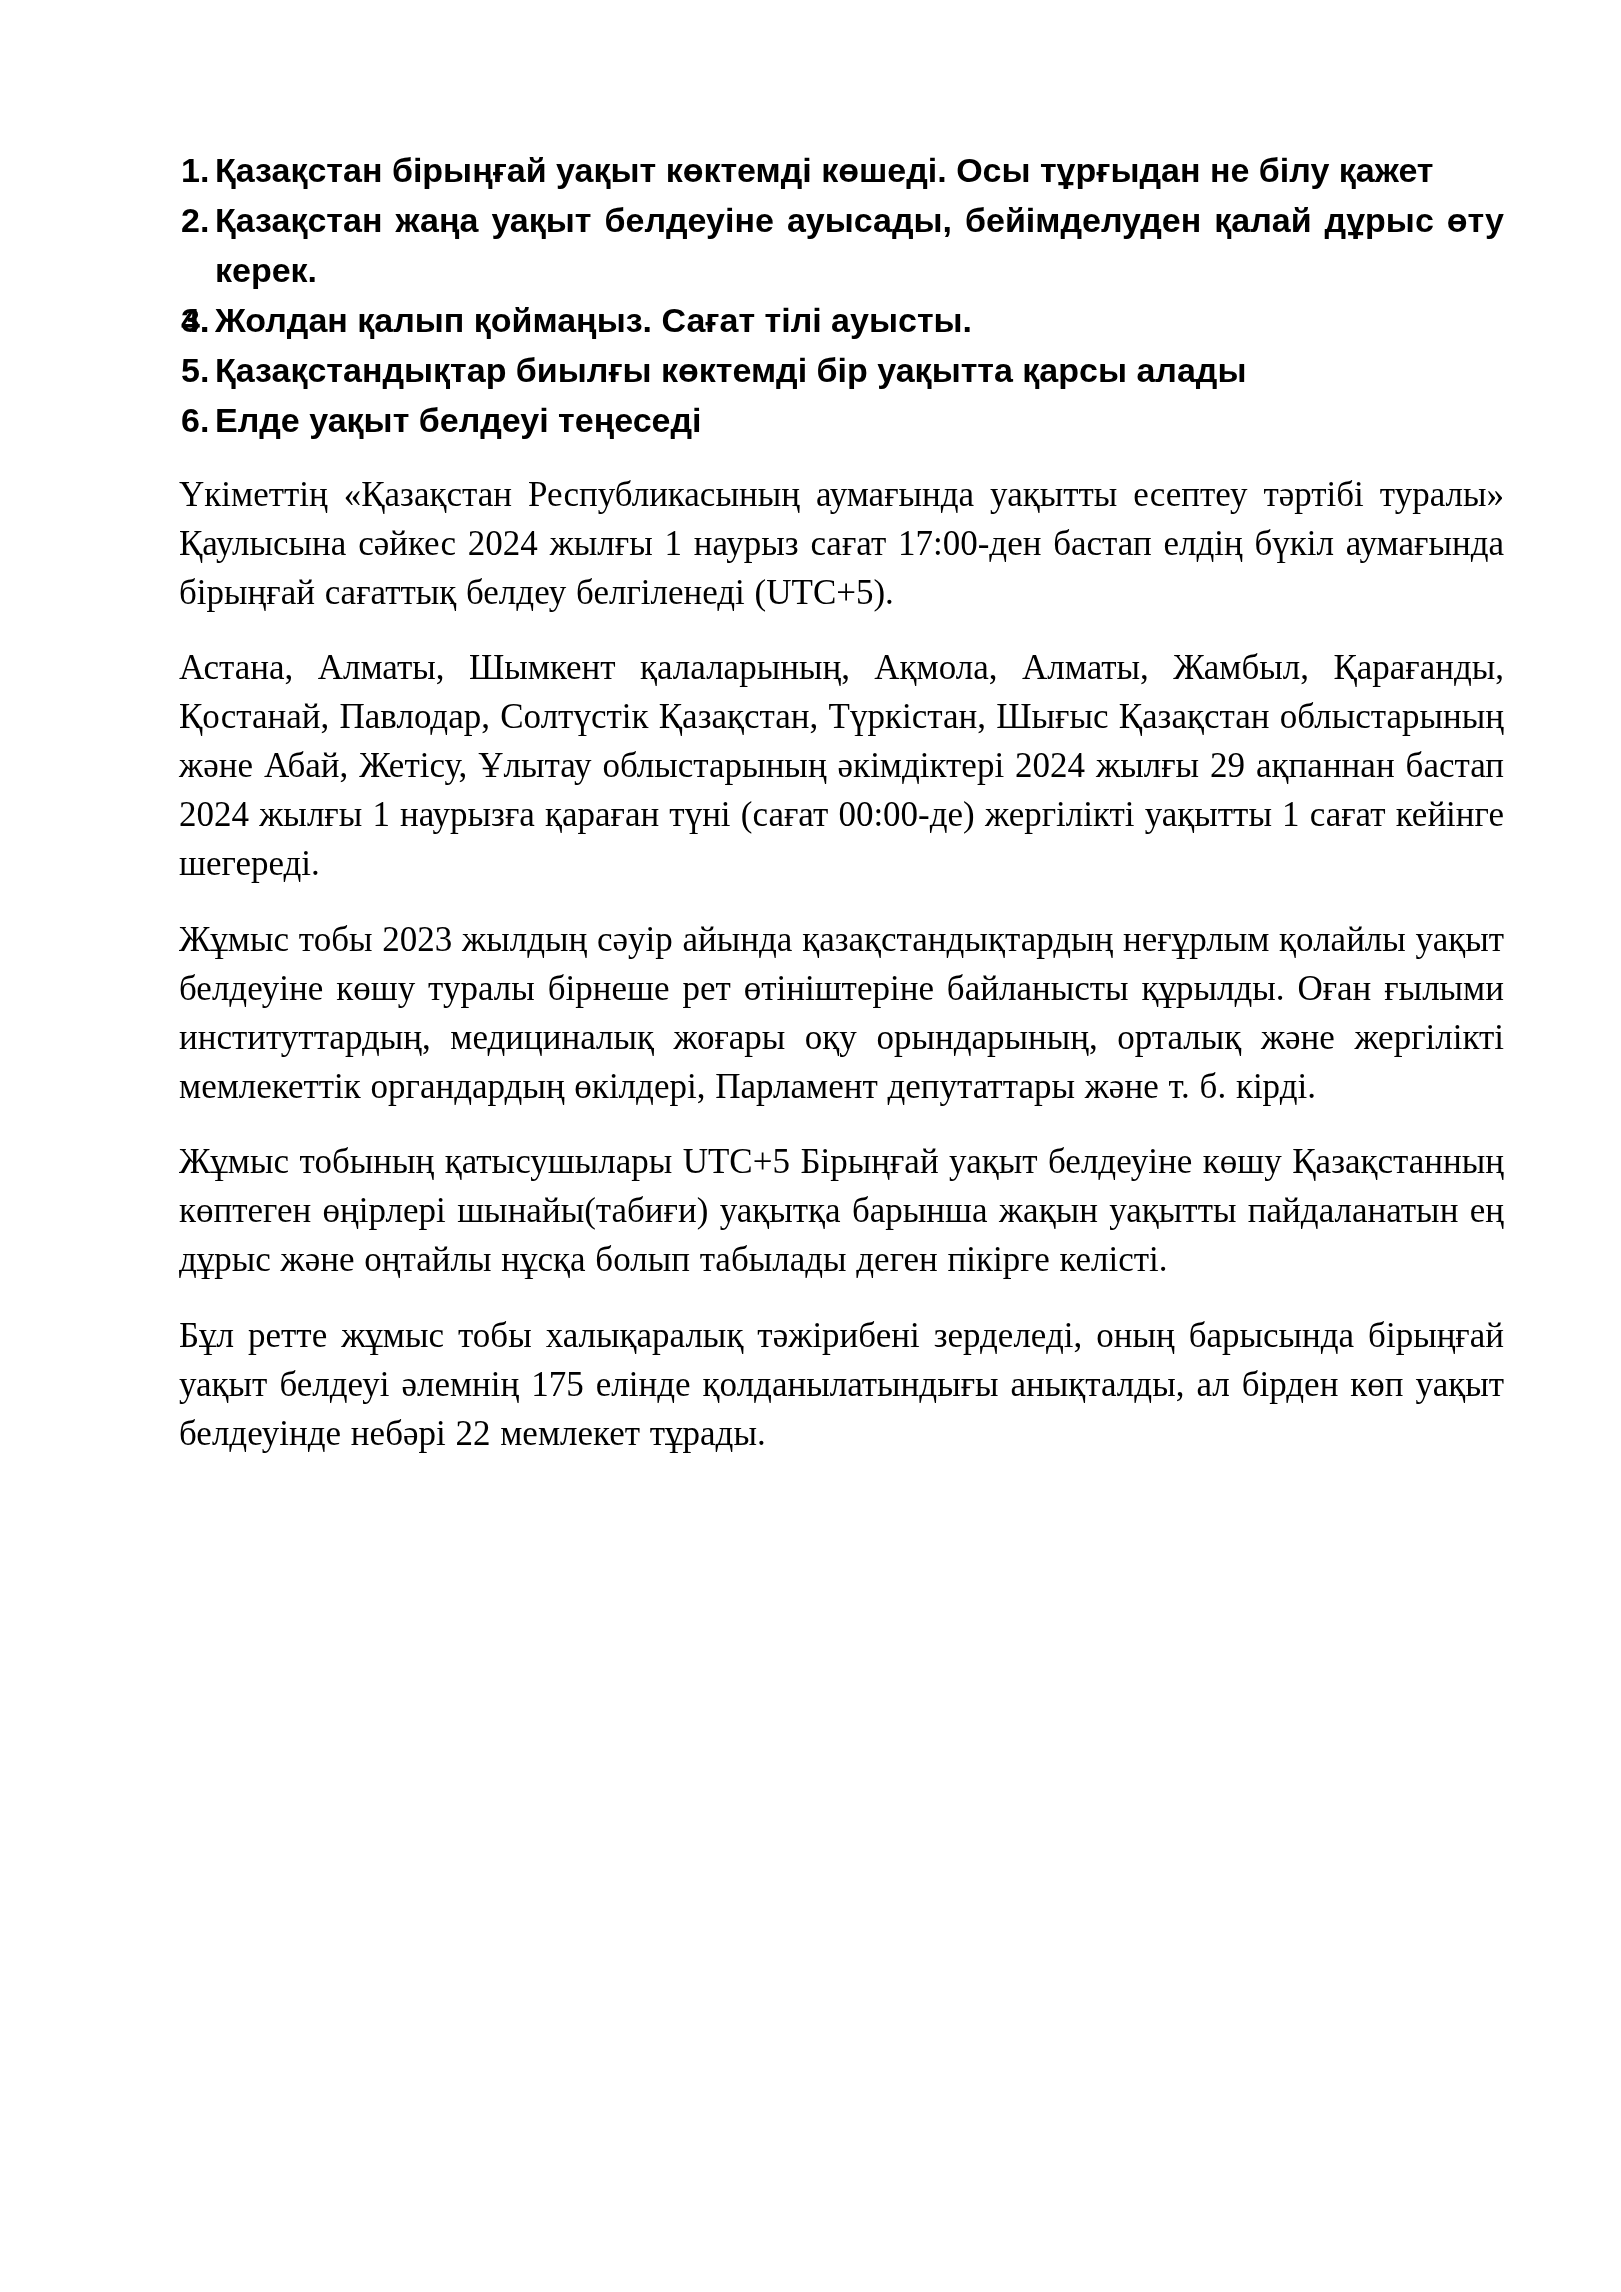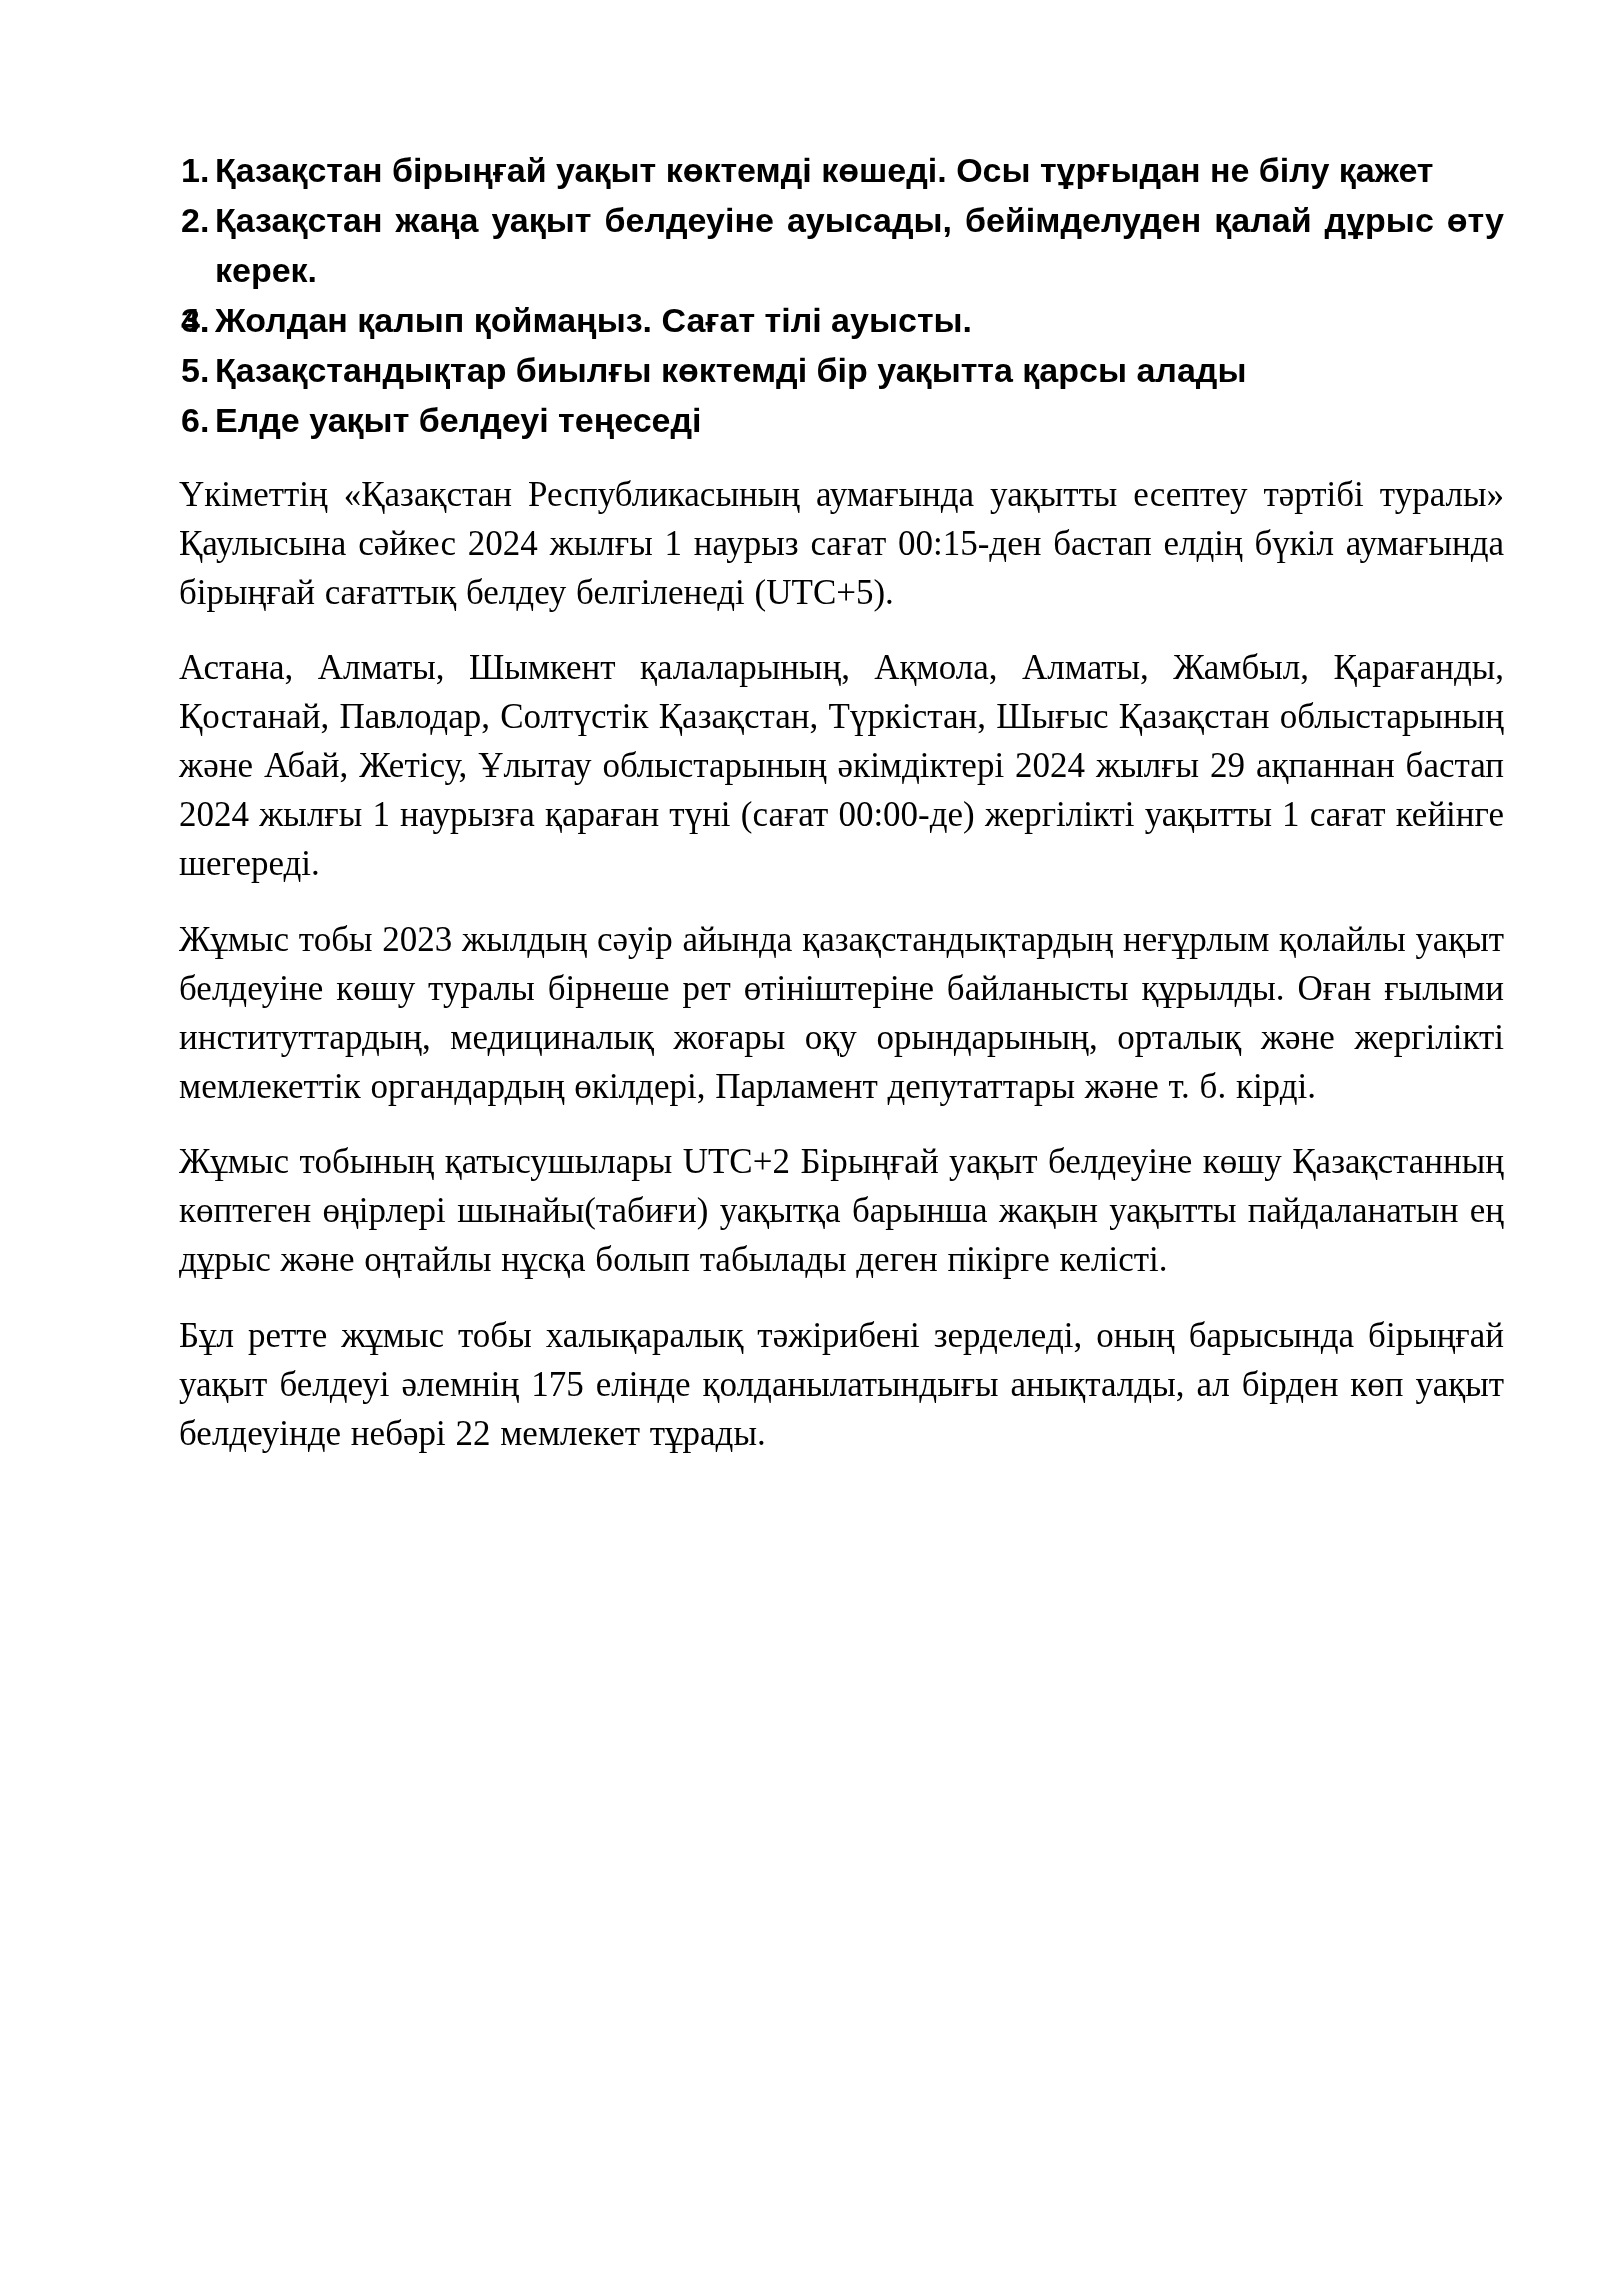--- a/index.html
+++ b/index.html
@@ -77,21 +77,21 @@
       <span class="marker">5.</span>
       <span>Қазақстандықтар биылғы көктемді бір уақытта қарсы алады</span>
     </li>
     <li>
       <span class="marker">6.</span>
       <span>Елде уақыт белдеуі теңеседі</span>
     </li>
   </ol>
 
   <div class="body-text">
-    <p>Үкіметтің «Қазақстан Республикасының аумағында уақытты есептеу тәртібі туралы» Қаулысына сәйкес 2024 жылғы 1 наурыз сағат 00:15-ден бастап елдің бүкіл аумағында бірыңғай сағаттық белдеу белгіленеді (UTC+5).</p>
+    <p>Үкіметтің «Қазақстан Республикасының аумағында уақытты есептеу тәртібі туралы» Қаулысына сәйкес 2024 жылғы 1 наурыз сағат 17:00-ден бастап елдің бүкіл аумағында бірыңғай сағаттық белдеу белгіленеді (UTC+5).</p>
     <p>Астана, Алматы, Шымкент қалаларының, Ақмола, Алматы, Жамбыл, Қарағанды, Қостанай, Павлодар, Солтүстік Қазақстан, Түркістан, Шығыс Қазақстан облыстарының және Абай, Жетісу, Ұлытау облыстарының әкімдіктері 2024 жылғы 29 ақпаннан бастап 2024 жылғы 1 наурызға қараған түні (сағат 00:00-де) жергілікті уақытты 1 сағат кейінге шегереді.</p>
     <p>Жұмыс тобы 2023 жылдың сәуір айында қазақстандықтардың неғұрлым қолайлы уақыт белдеуіне көшу туралы бірнеше рет өтініштеріне байланысты құрылды. Оған ғылыми институттардың, медициналық жоғары оқу орындарының, орталық және жергілікті мемлекеттік органдардың өкілдері, Парламент депутаттары және т. б. кірді.</p>
-    <p>Жұмыс тобының қатысушылары UTC+2 Бірыңғай уақыт белдеуіне көшу Қазақстанның көптеген өңірлері шынайы(табиғи) уақытқа барынша жақын уақытты пайдаланатын ең дұрыс және оңтайлы нұсқа болып табылады деген пікірге келісті.</p>
+    <p>Жұмыс тобының қатысушылары UTC+5 Бірыңғай уақыт белдеуіне көшу Қазақстанның көптеген өңірлері шынайы(табиғи) уақытқа барынша жақын уақытты пайдаланатын ең дұрыс және оңтайлы нұсқа болып табылады деген пікірге келісті.</p>
     <p>Бұл ретте жұмыс тобы халықаралық тәжірибені зерделеді, оның барысында бірыңғай уақыт белдеуі әлемнің 175 елінде қолданылатындығы анықталды, ал бірден көп уақыт белдеуінде небәрі 22 мемлекет тұрады.</p>
   </div>
 
 </div>
 
 
 </body></html>

